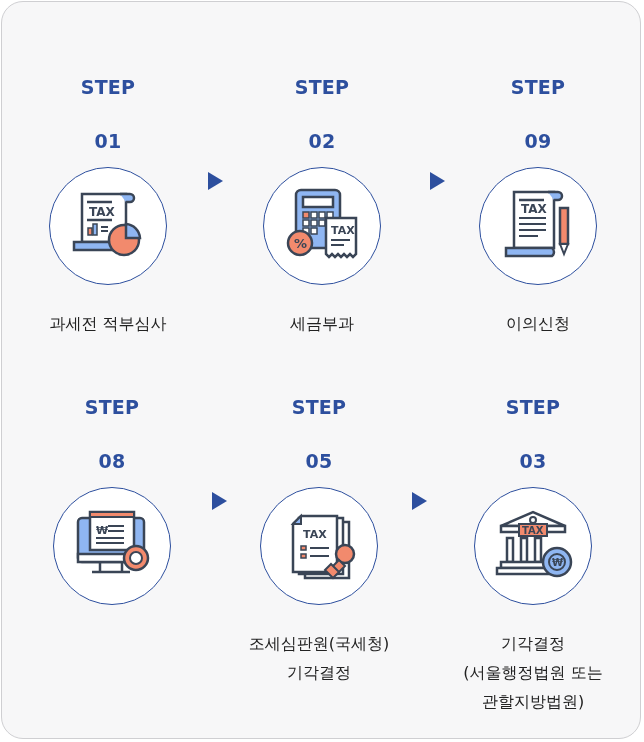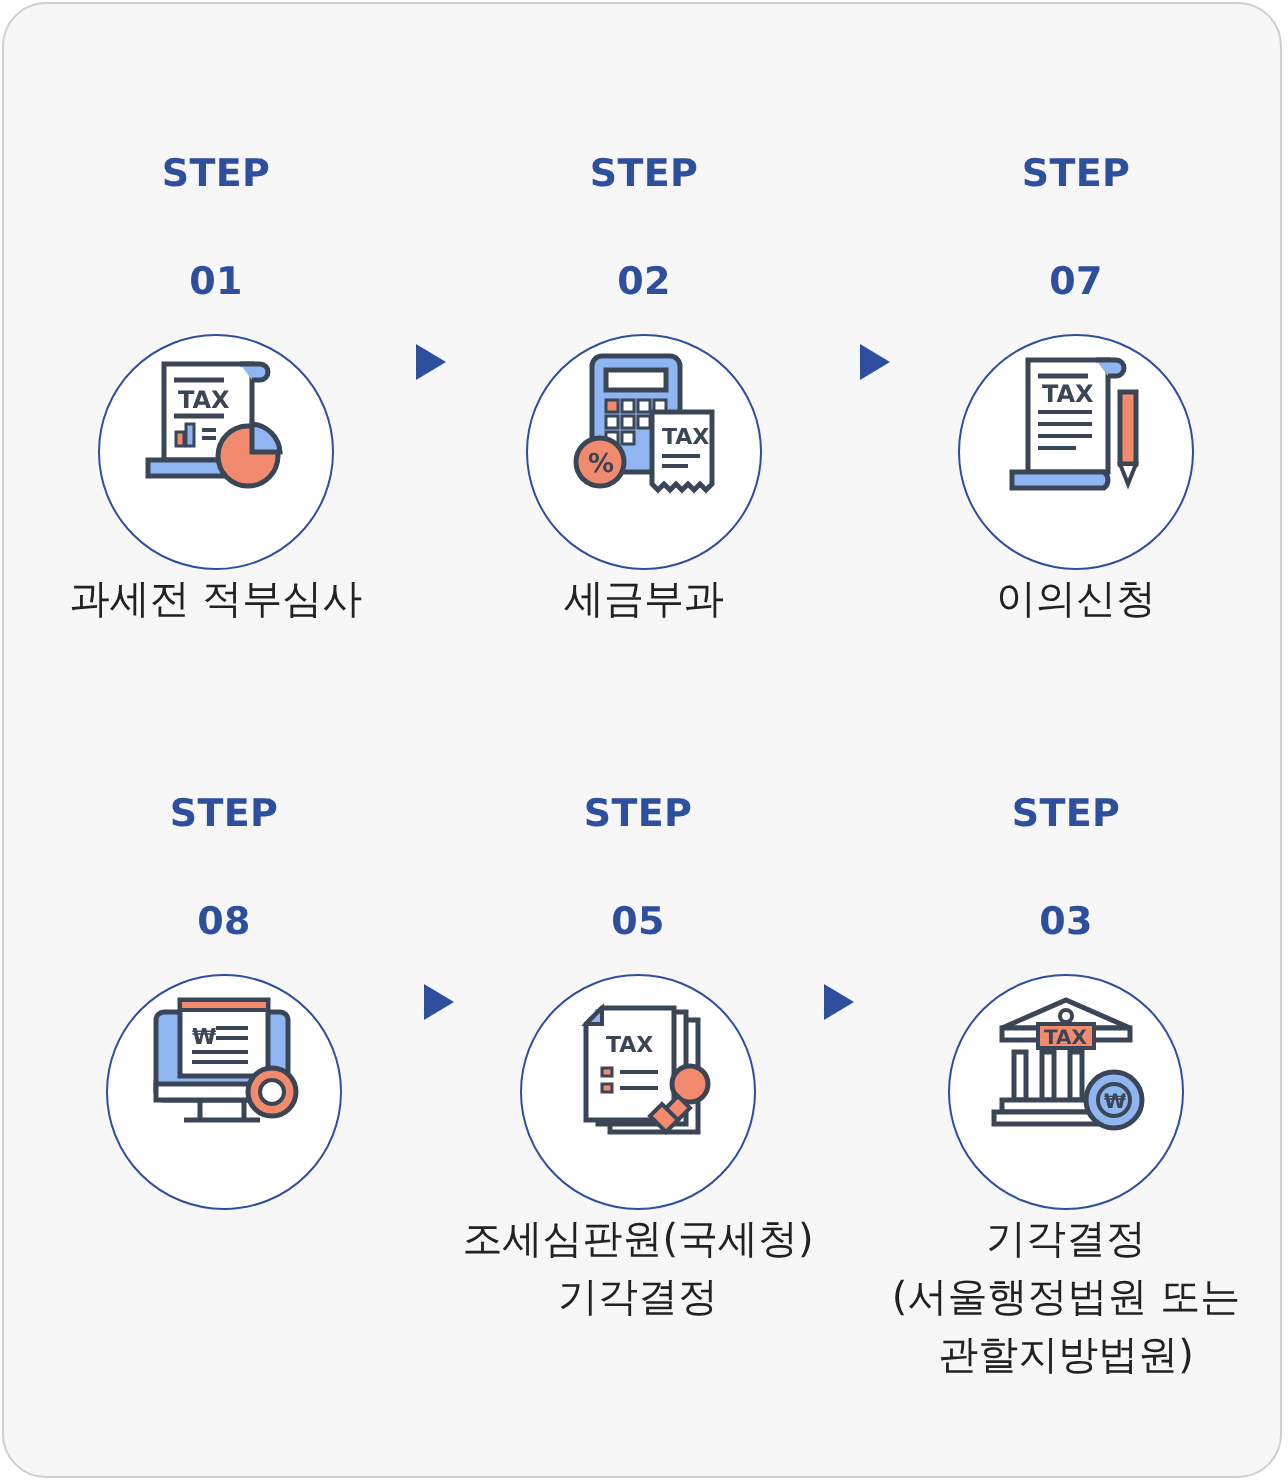--- a/index.html
+++ b/index.html
@@ -3,23 +3,23 @@
 <meta charset="utf-8">
 <style>
   html, body { margin:0; padding:0; background:#ffffff; }
   body { width:644px; height:742px; position:relative; overflow:hidden;
          font-family:"DejaVu Sans","Liberation Sans",sans-serif; }
   .panel { position:absolute; left:1px; top:1px; width:640px; height:738px;
            background:#f7f7f8; border:1px solid #cfcfd2; border-radius:22px; box-sizing:border-box; }
   .step { position:absolute; width:200px; text-align:center; }
   .step-label { color:#2d4f9e; font-weight:bold; font-size:19px; line-height:30px; letter-spacing:0.2px;margin-top:24px; }
   .circle { width:118px; height:118px; margin:11px auto 0; border-radius:50%; background:#ffffff;
-            border:1.5px solid #2d4f9e; box-sizing:border-box; display:flex; justify-content:center; }
+            border:1.5px solid #2d4f9e; box-sizing:border-box; display:flex; align-items:center; justify-content:center; }
   .circle svg { width:92px; height:92px; }
-  .desc { font-size:20px; line-height:29px; color:#222; }
+  .desc { margin-top:24px; font-size:16px; line-height:29px; color:#222; }
   .arrow { position:absolute; width:0; height:0; border-top:9px solid transparent; border-bottom:9px solid transparent;
            border-left:15px solid #2d4f9e; }
 </style>
 </head>
 <body>
 
 <div class="panel"></div>
 
 <div class="step" style="left:8px; top:48px;">
   <div class="step-label">STEP</div>
@@ -76,21 +76,21 @@
   </div>
   <div class="desc">
     <div>세금부과</div>
   </div>
 </div>
 
 <div class="arrow" style="left:430px; top:172px;"></div>
 
 <div class="step" style="left:438px; top:48px;">
   <div class="step-label">STEP</div>
-  <div class="step-label">07</div>
+  <div class="step-label">09</div>
   <div class="circle">
     <svg viewBox="0 0 92 92">
       <path d="M22 12 h40 v56 h-40 z" fill="#fff" stroke="#3a4556" stroke-width="2.5"></path>
       <path d="M56 12 h10 a4 4 0 0 1 0 8 h-4" fill="#8fb6f2" stroke="#3a4556" stroke-width="2.5"></path>
       <path d="M14 76 h46 a5 5 0 0 0 0 -8 h-46 z" fill="#8fb6f2" stroke="#3a4556" stroke-width="2.5"></path>
       <line x1="27" y1="20" x2="52" y2="20" stroke="#3a4556" stroke-width="2.5"></line>
       <text x="29" y="33" font-size="12" font-weight="bold" fill="#3a4556" font-family="DejaVu Sans, sans-serif">TAX</text>
       <line x1="27" y1="38" x2="54" y2="38" stroke="#3a4556" stroke-width="2"></line>
       <line x1="27" y1="44" x2="54" y2="44" stroke="#3a4556" stroke-width="2"></line>
       <line x1="27" y1="50" x2="54" y2="50" stroke="#3a4556" stroke-width="2"></line>

